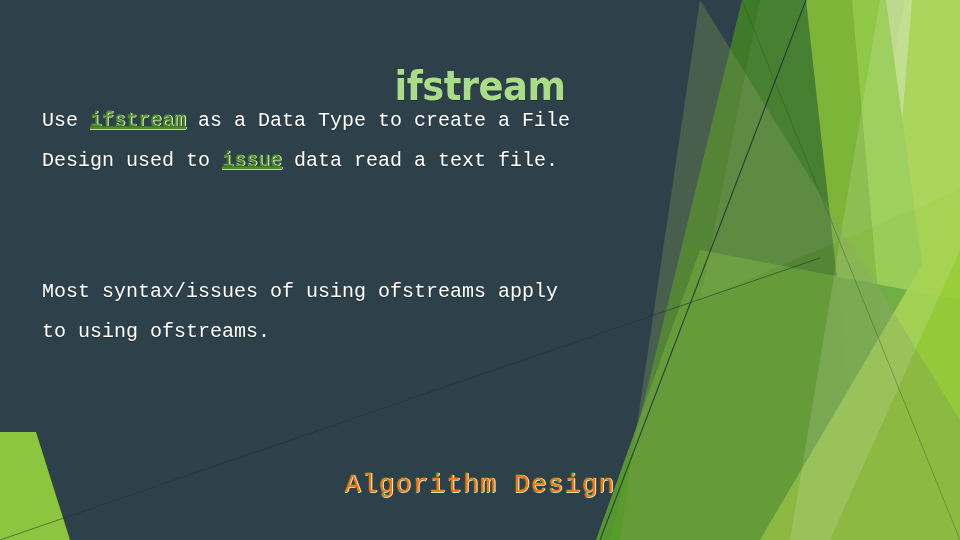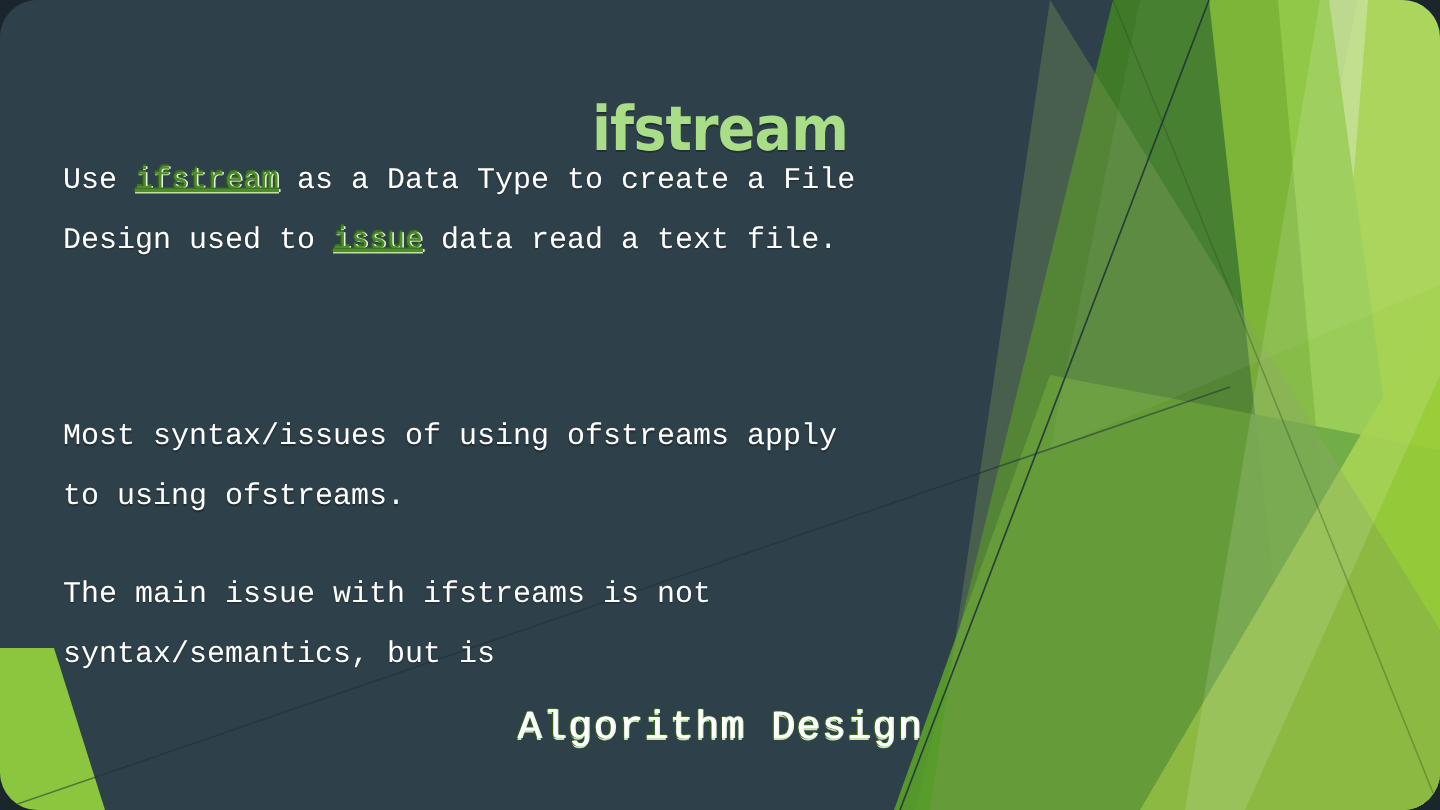--- a/index.html
+++ b/index.html
@@ -7,21 +7,20 @@
     padding: 0;
     background: #1b262c;
   }
   .slide {
     position: relative;
     width: 960px;
     height: 540px;
     overflow: hidden;
     background: #2e4049;
     font-family: "Liberation Mono", "DejaVu Sans Mono", monospace;
-    border-radius: 25px;
   }
 
   
   .bg-layer {
     position: absolute;
     inset: 0;
     width: 960px;
     height: 540px;
     pointer-events: none;
   }
@@ -80,21 +79,21 @@
 
   .closing {
     position: absolute;
     top: 467px;
     left: 0;
     width: 960px;
     text-align: center;
     font-size: 26.5px;
     line-height: 36px;
     letter-spacing: 1px;
-    color: #ffffff;
+    color: #f97316;
     white-space: nowrap;
     text-shadow:
        1px  0   0 #e9f6df,
       -1px  0   0 #2f5d18,
        0    1px 0 #c6e7a8,
        0   -1px 0 #3e7322;
   }
 </style>
 </head>
 <body>
@@ -142,21 +141,17 @@
       <span class="line">
         <span>Design used to </span><span class="kw">issue</span><span> data read a text file.</span>
       </span>
     </div>
 
     <div class="body-block p2">
       <span class="line">Most syntax/issues of using ofstreams apply</span>
       <span class="line">to using ofstreams.</span>
     </div>
 
-    <div class="body-block p3">
-      <span class="line">The main issue with ifstreams is not</span>
-      <span class="line">syntax/semantics, but is</span>
-    </div>
 
     <div class="closing">Algorithm Design</div>
 
   </div>
 </div>
 
 </body></html>

